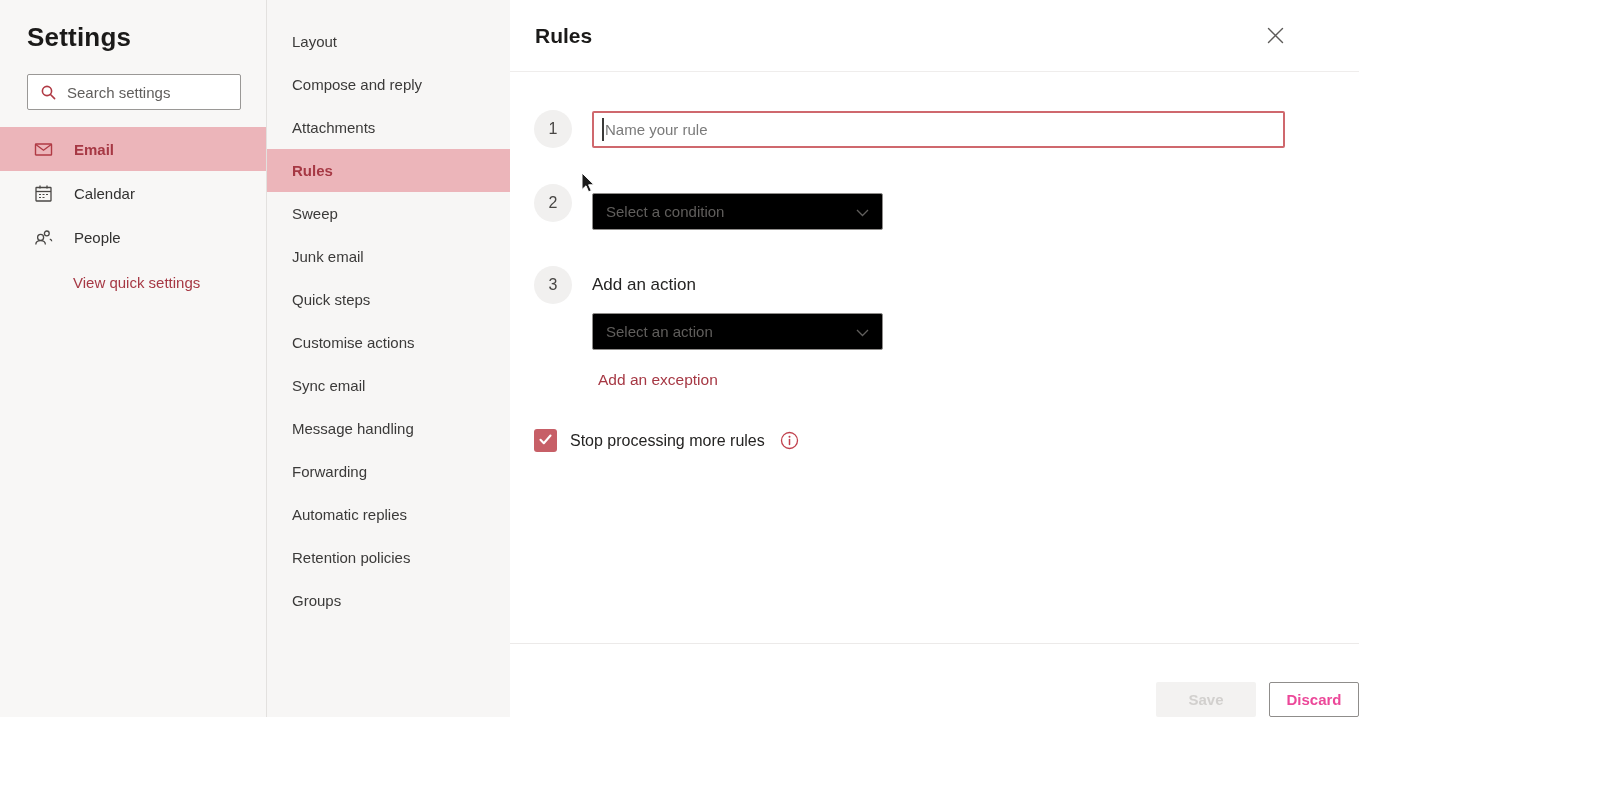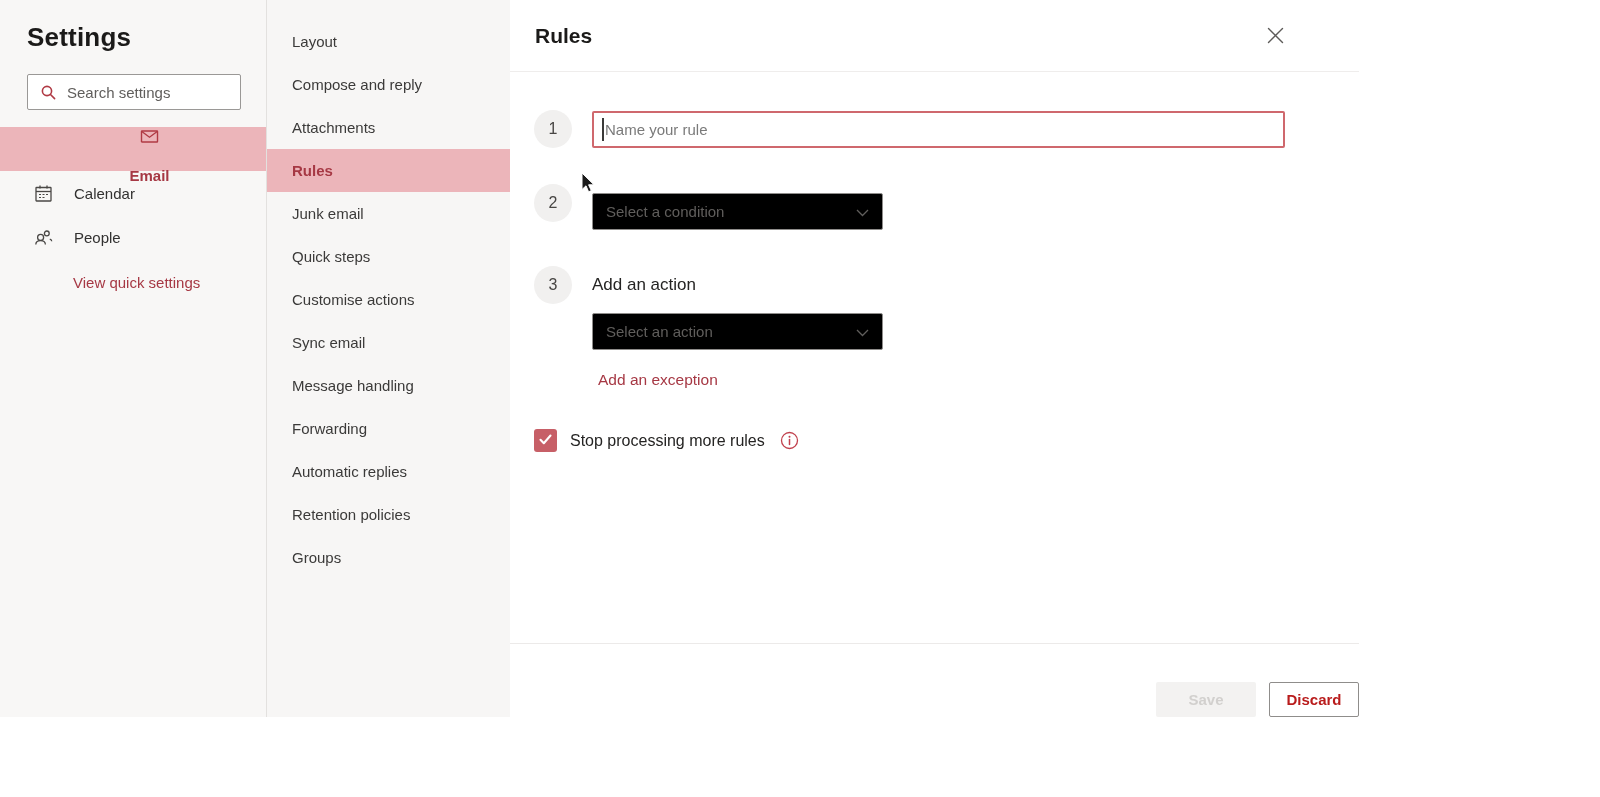--- a/index.html
+++ b/index.html
@@ -9,21 +9,21 @@
   .stage { width:1359px; height:717px; display:flex; background:#ffffff; position:relative; }
 
   
   .sidebar { width:267px; flex:0 0 267px; background:#f8f7f6; border-right:1px solid #e3e1df; padding-top:22px; }
   .settings-title { font-size:26px; font-weight:700; color:#1b1a19; margin-left:27px; letter-spacing:.2px; }
   .searchbox { margin:21px 0 0 27px; width:214px; height:36px; background:#ffffff; border:1px solid #9a9896; border-radius:2px; display:flex; align-items:center; padding:0 8px 0 10px; gap:9px; }
   .searchbox input { flex:1; border:none; outline:none; background:transparent; font-size:15px; color:#000000; font-family:inherit; min-width:0; }
   .searchbox input::placeholder { color:#605e5c; }
   .cat-list { margin-top:17px; }
   .cat-row { height:44px; display:flex; align-items:center; padding-left:33px; gap:21px; font-size:15px; color:#323130; cursor:pointer; }
-  .cat-row.selected { background:#ecb5ba; color:#a63844; font-weight:700;flex-direction:column; }
+  .cat-row.selected { background:#ecb5ba; color:#a63844; font-weight:700; }
   .cat-icon { width:20px; height:20px; display:flex; align-items:center; justify-content:center; }
   .quick-link { display:inline-block; margin:15px 0 0 73px; color:#a63844; font-size:15px; text-decoration:none; cursor:pointer; }
 
   
   .subnav { width:243px; flex:0 0 243px; background:#f7f6f5; padding-top:20px; }
   .subnav-item { height:43px; line-height:43px; padding-left:25px; font-size:15px; color:#3b3a39; cursor:pointer; white-space:nowrap; }
   .subnav-item.selected { background:#ecb5ba; color:#a63844; font-weight:700; }
 
   
   .panel { flex:1; background:#ffffff; display:flex; flex-direction:column; position:relative; }
@@ -48,21 +48,21 @@
   .exception-link { display:inline-block; margin:21px 0 0 64px; color:#a63844; font-size:15.5px; cursor:pointer; }
 
   .check-row { margin-top:40px; display:flex; align-items:center; }
   .checkbox { width:23px; height:23px; border-radius:3px; background:#c75f67; display:flex; align-items:center; justify-content:center; cursor:pointer; }
   .check-label { margin-left:13px; font-size:16px; color:#252423; }
   .info-btn { margin-left:15px; width:19px; height:19px; display:flex; align-items:center; justify-content:center; cursor:pointer; background:none; border:none; padding:0; }
 
   .footer { height:74px; flex:0 0 74px; border-top:1px solid #eceae9; display:flex; align-items:flex-end; justify-content:flex-end; gap:13px; }
   .btn { height:35px; font-size:15px; font-weight:700; border-radius:2px; font-family:inherit; }
   .btn-save { width:100px; background:#f3f2f1; border:none; color:#d2d0ce; }
-  .btn-discard { width:90px; background:#ffffff; border:1px solid #8f8d8b; color:#b91c1c; cursor:pointer; }
+  .btn-discard { width:90px; background:#ffffff; border:1px solid #8f8d8b; color:#ec4899; cursor:pointer; }
 
   .mouse-cursor { position:absolute; left:581px; top:172px; z-index:20; pointer-events:none; }
 </style>
 </head>
 <body>
 
 <div class="page">
   <div class="stage">
 
     <aside class="sidebar">
@@ -114,20 +114,21 @@
       </nav>
 
       <a class="quick-link">View quick settings</a>
     </aside>
 
     <nav class="subnav">
       <div class="subnav-item">Layout</div>
       <div class="subnav-item">Compose and reply</div>
       <div class="subnav-item">Attachments</div>
       <div class="subnav-item selected">Rules</div>
+      <div class="subnav-item">Sweep</div>
       <div class="subnav-item">Junk email</div>
       <div class="subnav-item">Quick steps</div>
       <div class="subnav-item">Customise actions</div>
       <div class="subnav-item">Sync email</div>
       <div class="subnav-item">Message handling</div>
       <div class="subnav-item">Forwarding</div>
       <div class="subnav-item">Automatic replies</div>
       <div class="subnav-item">Retention policies</div>
       <div class="subnav-item">Groups</div>
     </nav>

